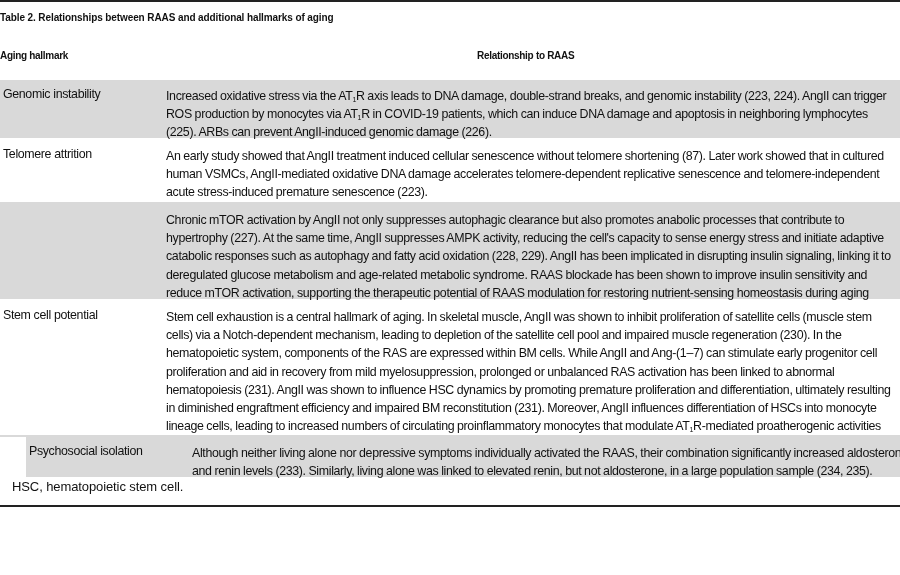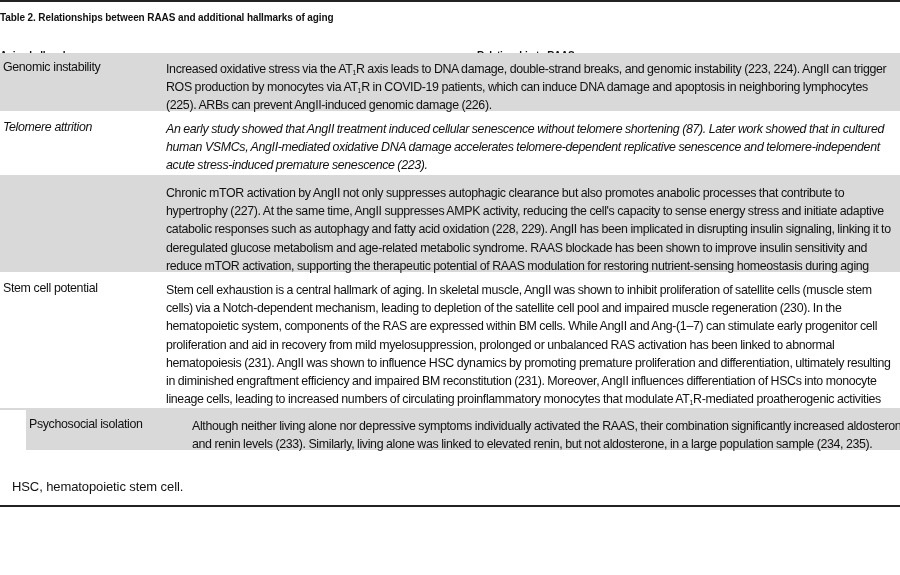--- a/index.html
+++ b/index.html
@@ -35,21 +35,21 @@
       font-weight: bold;
       font-size: 10px;
       letter-spacing: -0.3px;
       white-space: nowrap;
     }
     .col-header.hallmark { left: 0; }
     .col-header.relation { left: 477px; }
 
     .table {
       position: absolute;
-      left: 0; top: 53px;
+      left: 0; top: 80px;
       width: 900px;
     }
     .row {
       position: relative;
       width: 900px;
       box-sizing: border-box;
       border-bottom: 2px solid #ffffff;
     }
     .row.shaded { background: #d9d9d9; }
     .row.plain { background: #ffffff; border-bottom: 2px solid #d9d9d9; }
@@ -98,21 +98,21 @@
 <div class="col-header hallmark">Aging hallmark</div>
 <div class="col-header relation">Relationship to RAAS</div>
 
 <div class="table">
 
   <div class="row shaded" style="height:60px;">
     <div class="cell-hallmark">Genomic instability</div>
     <div class="cell-relation"><span>Increased oxidative stress via the AT</span><sub>1</sub><span>R axis leads to DNA damage, double-strand breaks, and genomic instability (223, 224). AngII can trigger ROS production by monocytes via AT</span><sub>1</sub><span>R in COVID-19 patients, which can induce DNA damage and apoptosis in neighboring lymphocytes (225). ARBs can prevent AngII-induced genomic damage (226).</span></div>
   </div>
 
-  <div class="row plain" style="height:64px;font-style:italic;">
+  <div class="row plain" style="height:64px;">
     <div class="cell-hallmark">Telomere attrition</div>
     <div class="cell-relation"><span>An early study showed that AngII treatment induced cellular senescence without telomere shortening (87). Later work showed that in cultured human VSMCs, AngII-mediated oxidative DNA damage accelerates telomere-dependent replicative senescence and telomere-independent acute stress-induced premature senescence (223).</span></div>
   </div>
 
   <div class="row shaded" style="height:97px;">
     <div class="cell-relation"><span>Chronic mTOR activation by AngII not only suppresses autophagic clearance but also promotes anabolic processes that contribute to hypertrophy (227). At the same time, AngII suppresses AMPK activity, reducing the cell's capacity to sense energy stress and initiate adaptive catabolic responses such as autophagy and fatty acid oxidation (228, 229). AngII has been implicated in disrupting insulin signaling, linking it to deregulated glucose metabolism and age-related metabolic syndrome. RAAS blockade has been shown to improve insulin sensitivity and reduce mTOR activation, supporting the therapeutic potential of RAAS modulation for restoring nutrient-sensing homeostasis during aging (108).</span></div>
   </div>
 
   <div class="row plain" style="height:136px;">
     <div class="cell-hallmark">Stem cell potential</div>

